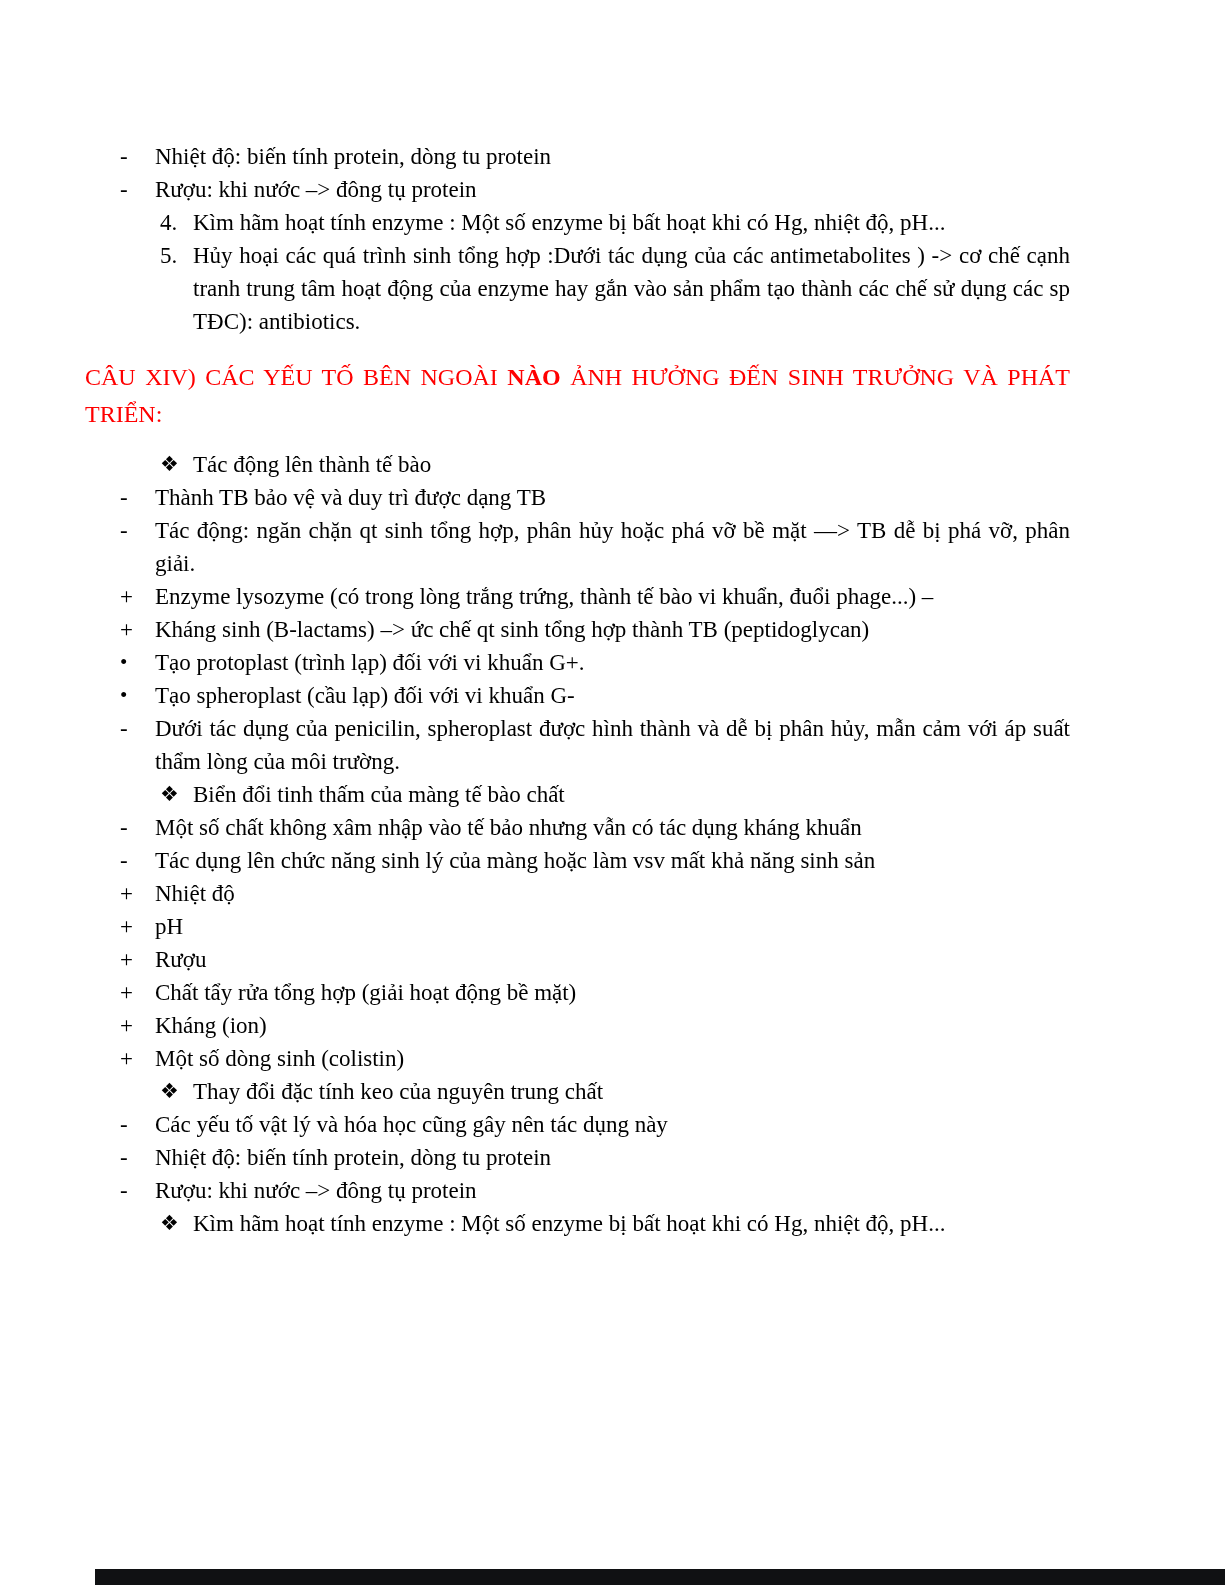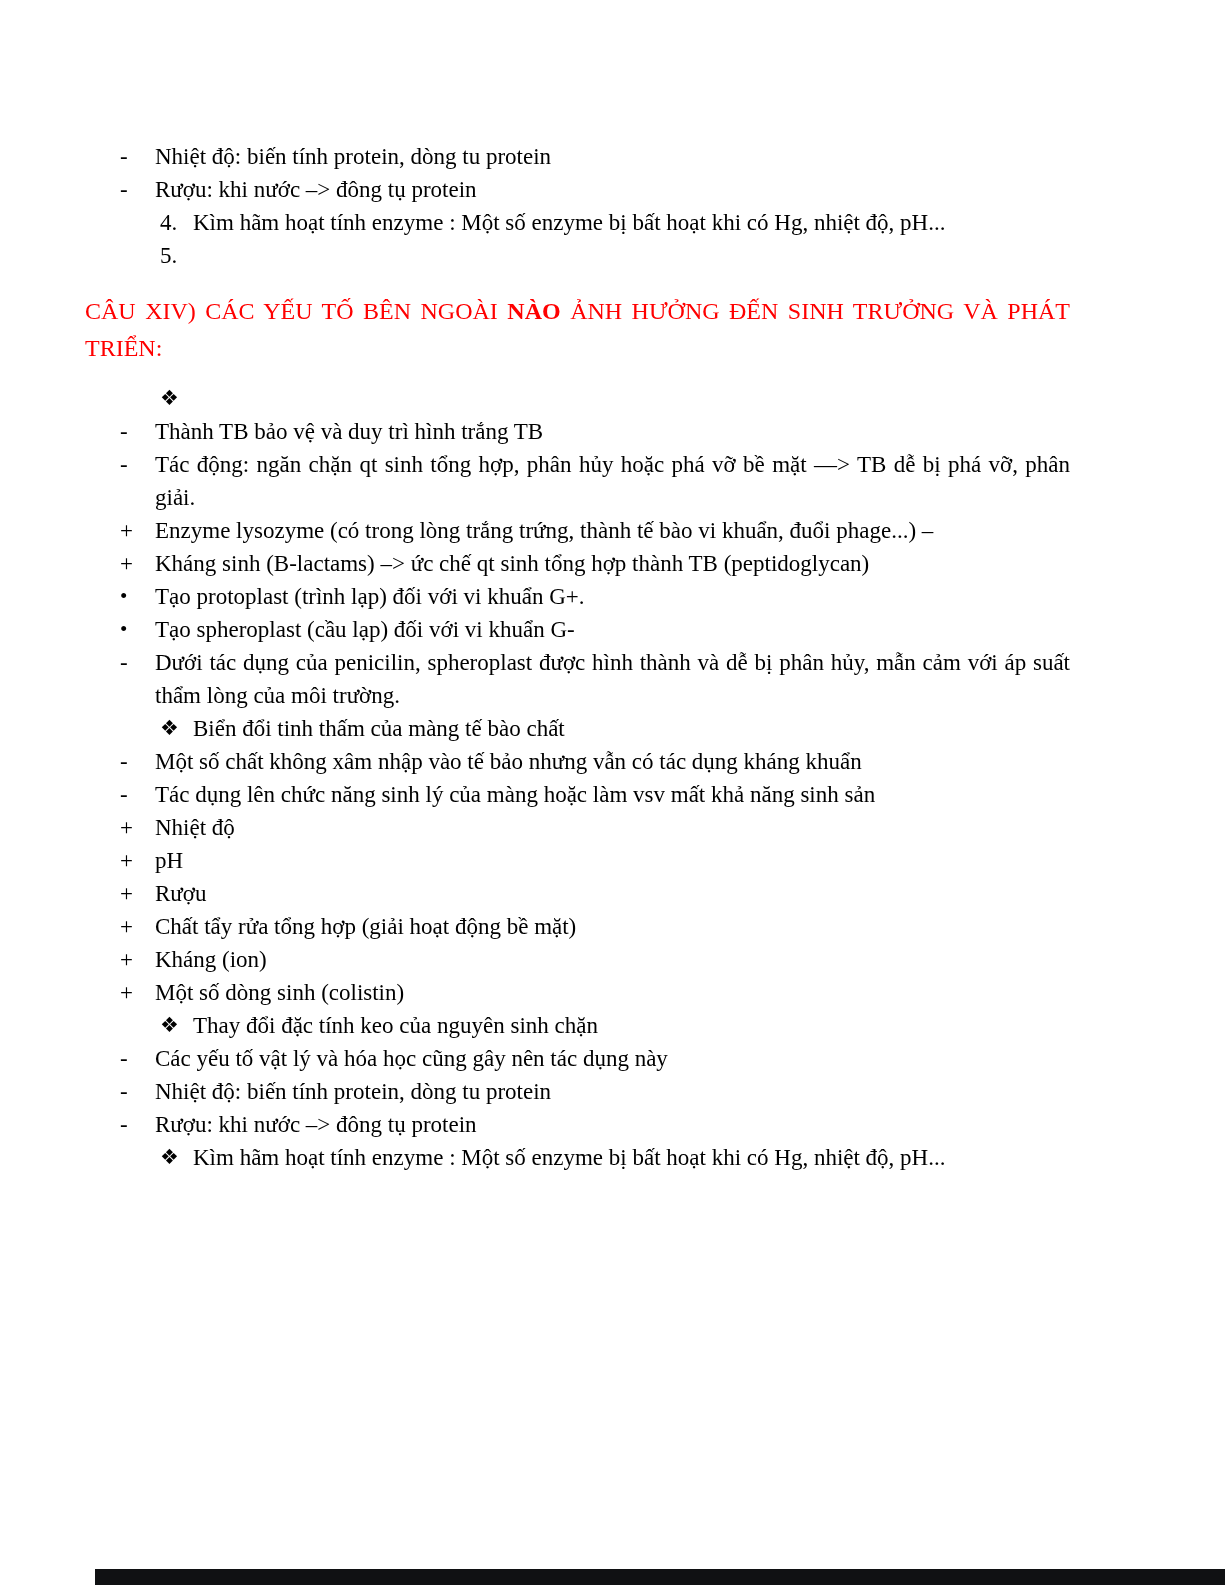--- a/index.html
+++ b/index.html
@@ -66,30 +66,32 @@
         <div class="item level1">
           <span class="marker marker-dash">-</span>
           <span class="text">Rượu: khi nước –&gt; đông tụ protein</span>
         </div>
         <div class="item level2">
           <span class="marker marker-num">4.</span>
           <span class="text">Kìm hãm hoạt tính enzyme : Một số enzyme bị bất hoạt khi có Hg, nhiệt độ, pH...</span>
         </div>
         <div class="item level2">
           <span class="marker marker-num">5.</span>
+          <span class="text">Hủy hoại các quá trình sinh tổng hợp :Dưới tác dụng của các antimetabolites ) -&gt; cơ chế cạnh tranh trung tâm hoạt động của enzyme hay gắn vào sản phẩm tạo thành các chế sử dụng các sp TĐC): antibiotics.</span>
         </div>
       </div>
     <div class="heading" style="color: rgb(255, 0, 0);"><span class="seg">CÂU XIV) CÁC YẾU TỐ BÊN NGOÀI </span><span class="seg-bold">NÀO</span><span class="seg"> ẢNH HƯỞNG ĐẾN SINH TRƯỞNG VÀ PHÁT TRIỂN:</span></div>
     <div>
         <div class="item level2">
           <span class="marker marker-diamond">❖</span>
+          <span class="text">Tác động lên thành tế bào</span>
         </div>
         <div class="item level1">
           <span class="marker marker-dash">-</span>
-          <span class="text">Thành TB bảo vệ và duy trì hình trắng TB</span>
+          <span class="text">Thành TB bảo vệ và duy trì được dạng TB</span>
         </div>
         <div class="item level1">
           <span class="marker marker-dash">-</span>
           <span class="text">Tác động: ngăn chặn qt sinh tổng hợp, phân hủy hoặc phá vỡ bề mặt —&gt; TB dễ bị phá vỡ, phân giải.</span>
         </div>
         <div class="item level1">
           <span class="marker marker-plus">+</span>
           <span class="text">Enzyme lysozyme (có trong lòng trắng trứng, thành tế bào vi khuẩn, đuổi phage...) –</span>
         </div>
         <div class="item level1">
@@ -139,21 +141,21 @@
         <div class="item level1">
           <span class="marker marker-plus">+</span>
           <span class="text">Kháng (ion)</span>
         </div>
         <div class="item level1">
           <span class="marker marker-plus">+</span>
           <span class="text">Một số dòng sinh (colistin)</span>
         </div>
         <div class="item level2">
           <span class="marker marker-diamond">❖</span>
-          <span class="text">Thay đổi đặc tính keo của nguyên sinh chặn</span>
+          <span class="text">Thay đổi đặc tính keo của nguyên trung chất</span>
         </div>
         <div class="item level1">
           <span class="marker marker-dash">-</span>
           <span class="text">Các yếu tố vật lý và hóa học cũng gây nên tác dụng này</span>
         </div>
         <div class="item level1">
           <span class="marker marker-dash">-</span>
           <span class="text">Nhiệt độ: biến tính protein, dòng tu protein</span>
         </div>
         <div class="item level1">

